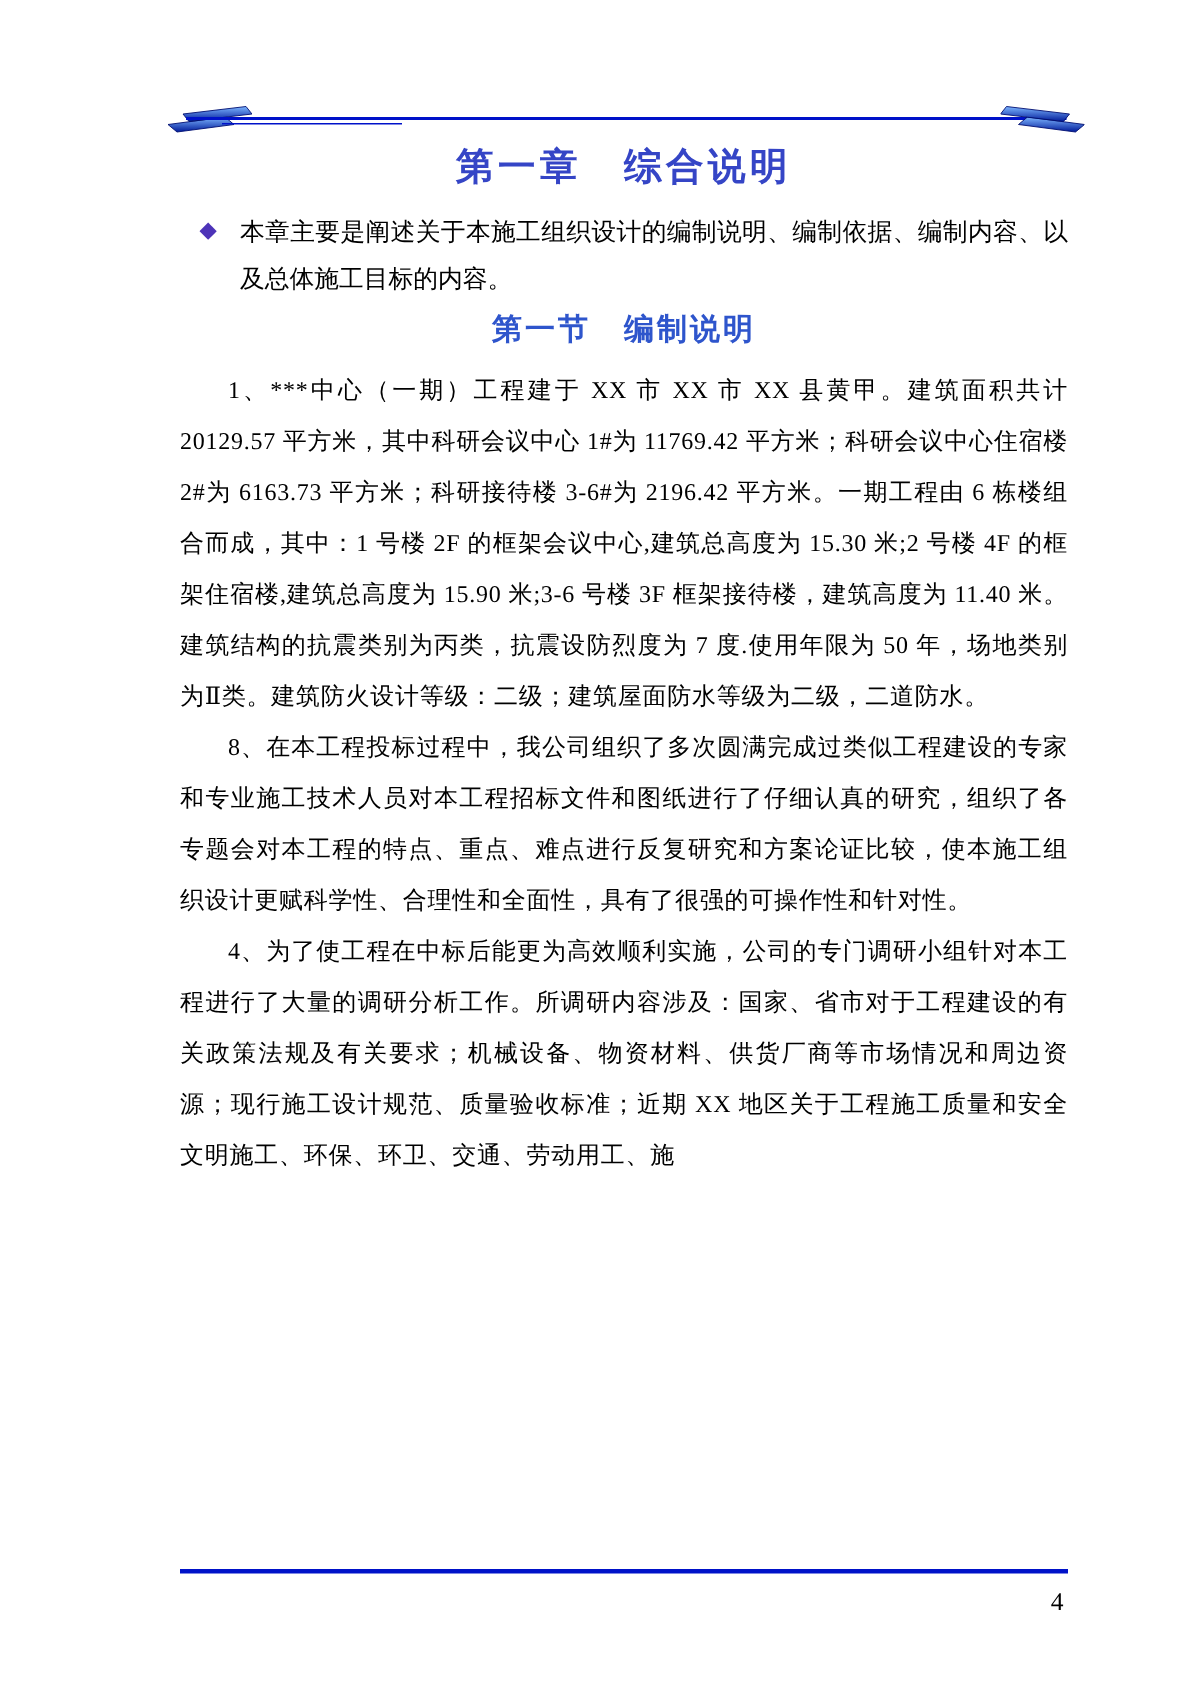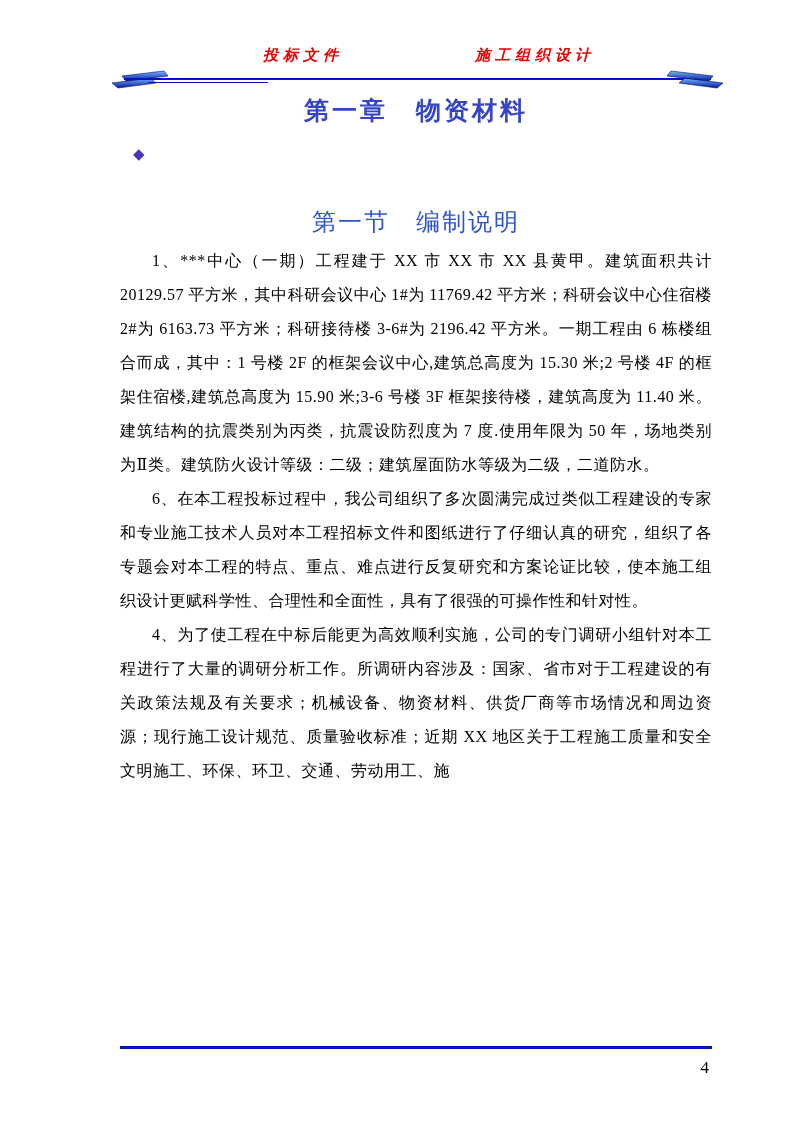--- a/index.html
+++ b/index.html
@@ -27,21 +27,21 @@
   .rule-deco.left{left:-6px;}
   .rule-deco.right{right:-6px;transform:scaleX(-1);}
 
   
   .chapter-title{
     position:absolute;top:94px;left:120px;right:81px;margin:0;
     text-align:center;color:#3545c6;font-size:25px;font-weight:bold;letter-spacing:3px;
   }
   .section-title{
     position:absolute;top:206px;left:120px;right:81px;margin:0;
-    text-align:center;color:#2e55cc;font-size:24px;font-weight:normal;letter-spacing:2px;
+    text-align:center;color:#2e55cc;font-size:20px;font-weight:bold;letter-spacing:2px;
   }
 
   
   .intro{
     position:absolute;top:139px;left:120px;right:81px;margin:0;
     padding-left:40px;font-size:16.5px;line-height:31px;text-align:justify;
   }
   .intro .diamond{
     position:absolute;left:13px;top:0;color:#4d33b8;font-size:15px;font-style:normal;
   }
@@ -57,24 +57,20 @@
 
   
   .footer-rule{position:absolute;top:1046px;left:120px;right:81px;border-top:3px solid #0012c9;}
   .page-number{position:absolute;top:1058px;right:84px;font-size:17px;}
 </style>
 </head>
 <body>
 
 <div class="page">
 
-  <div class="header-titles">
-    <span class="header-title left">投标文件</span>
-    <span class="header-title right">施工组织设计</span>
-  </div>
 
   <div class="header-rule">
     <svg class="rule-deco left" viewBox="0 0 56 22">
       <defs>
         <linearGradient id="gradA" x1="0" y1="0" x2="0" y2="1">
           <stop offset="0" stop-color="#7db6ff"></stop>
           <stop offset="1" stop-color="#001a99"></stop>
         </linearGradient>
       </defs>
       <polygon points="0,15 38,10 44,15 6,20" fill="url(#gradA)" stroke="#000e70" stroke-width="0.6"></polygon>
@@ -87,30 +83,31 @@
         <linearGradient id="gradB" x1="0" y1="0" x2="0" y2="1">
           <stop offset="0" stop-color="#7db6ff"></stop>
           <stop offset="1" stop-color="#001a99"></stop>
         </linearGradient>
       </defs>
       <polygon points="0,15 38,10 44,15 6,20" fill="url(#gradB)" stroke="#000e70" stroke-width="0.6"></polygon>
       <polygon points="10,8 52,3 56,8 14,13" fill="url(#gradB)" stroke="#000e70" stroke-width="0.6"></polygon>
     </svg>
   </div>
 
-  <h1 class="chapter-title">第一章　物资材料</h1>
+  <h1 class="chapter-title">第一章　综合说明</h1>
 
   <p class="intro">
     <span class="diamond">◆</span>
+    <span>本章主要是阐述关于本施工组织设计的编制说明、编制依据、编制内容、以及总体施工目标的内容。</span>
   </p>
 
   <h2 class="section-title">第一节　编制说明</h2>
 
   <div class="body-text">
     <p>1、***中心（一期）工程建于 XX 市 XX 市 XX 县黄甲。建筑面积共计 20129.57 平方米，其中科研会议中心 1#为 11769.42 平方米；科研会议中心住宿楼 2#为 6163.73 平方米；科研接待楼 3-6#为 2196.42 平方米。一期工程由 6 栋楼组合而成，其中：1 号楼 2F 的框架会议中心,建筑总高度为 15.30 米;2 号楼 4F 的框架住宿楼,建筑总高度为 15.90 米;3-6 号楼 3F 框架接待楼，建筑高度为 11.40 米。建筑结构的抗震类别为丙类，抗震设防烈度为 7 度.使用年限为 50 年，场地类别为Ⅱ类。建筑防火设计等级：二级；建筑屋面防水等级为二级，二道防水。</p>
-    <p>6、在本工程投标过程中，我公司组织了多次圆满完成过类似工程建设的专家和专业施工技术人员对本工程招标文件和图纸进行了仔细认真的研究，组织了各专题会对本工程的特点、重点、难点进行反复研究和方案论证比较，使本施工组织设计更赋科学性、合理性和全面性，具有了很强的可操作性和针对性。</p>
+    <p>8、在本工程投标过程中，我公司组织了多次圆满完成过类似工程建设的专家和专业施工技术人员对本工程招标文件和图纸进行了仔细认真的研究，组织了各专题会对本工程的特点、重点、难点进行反复研究和方案论证比较，使本施工组织设计更赋科学性、合理性和全面性，具有了很强的可操作性和针对性。</p>
     <p>4、为了使工程在中标后能更为高效顺利实施，公司的专门调研小组针对本工程进行了大量的调研分析工作。所调研内容涉及：国家、省市对于工程建设的有关政策法规及有关要求；机械设备、物资材料、供货厂商等市场情况和周边资源；现行施工设计规范、质量验收标准；近期 XX 地区关于工程施工质量和安全文明施工、环保、环卫、交通、劳动用工、施</p>
   </div>
 
   <div class="footer-rule"></div>
   <div class="page-number">4</div>
 
 </div>
 
 </body></html>

